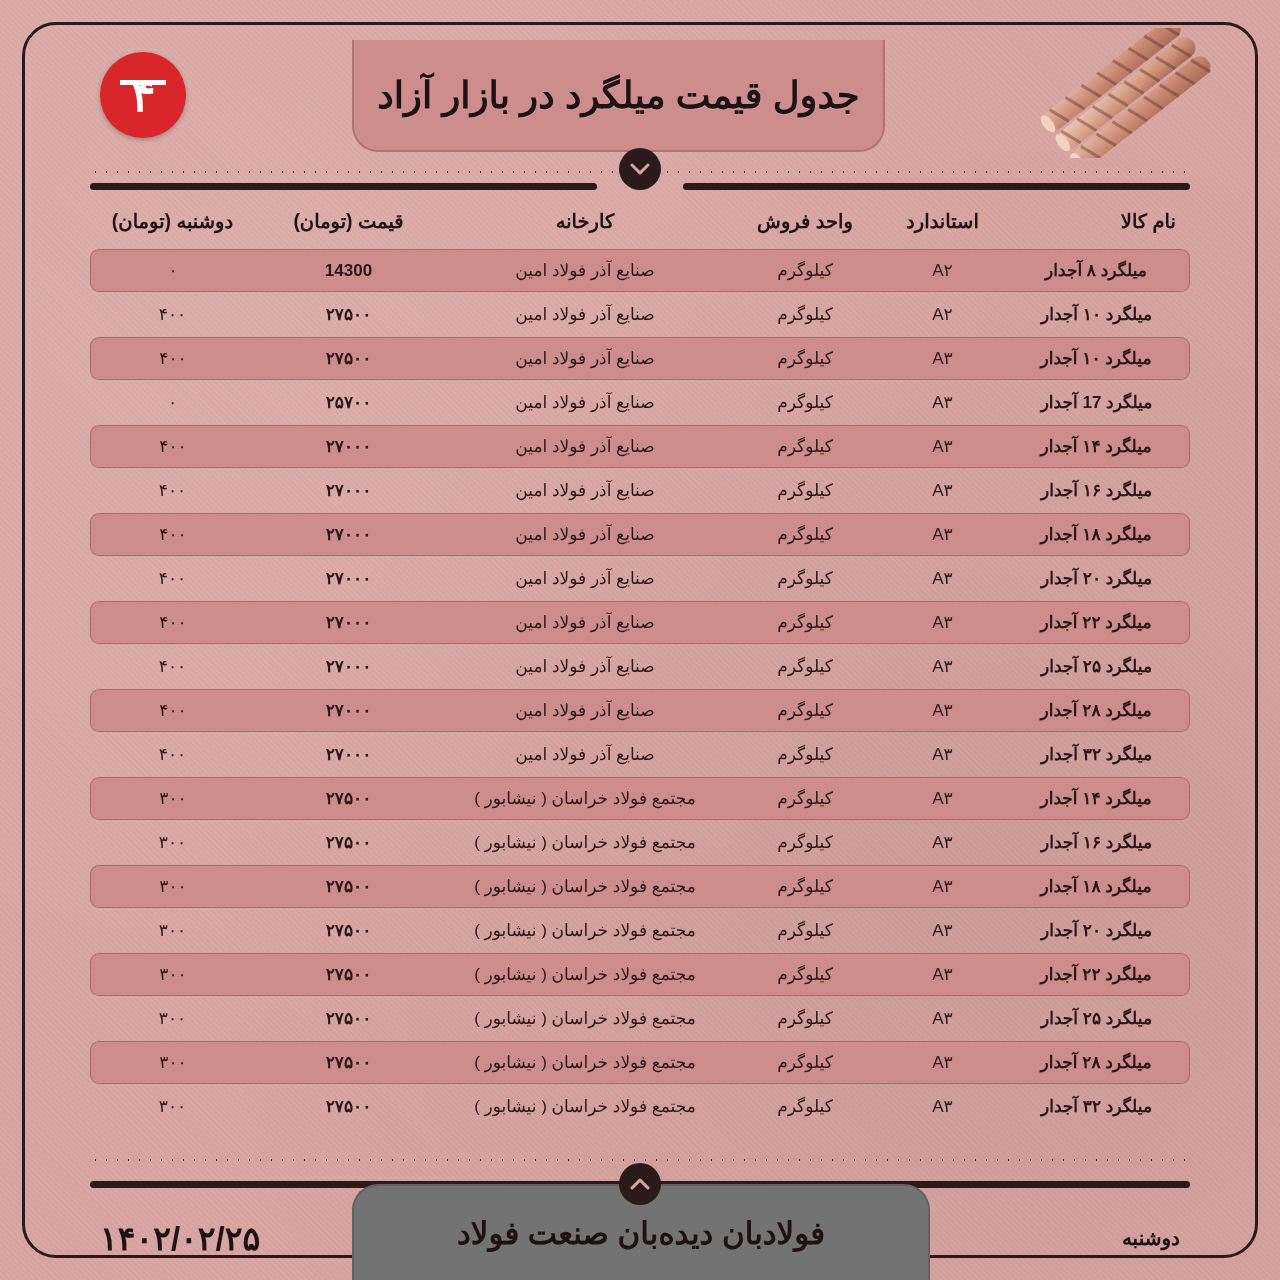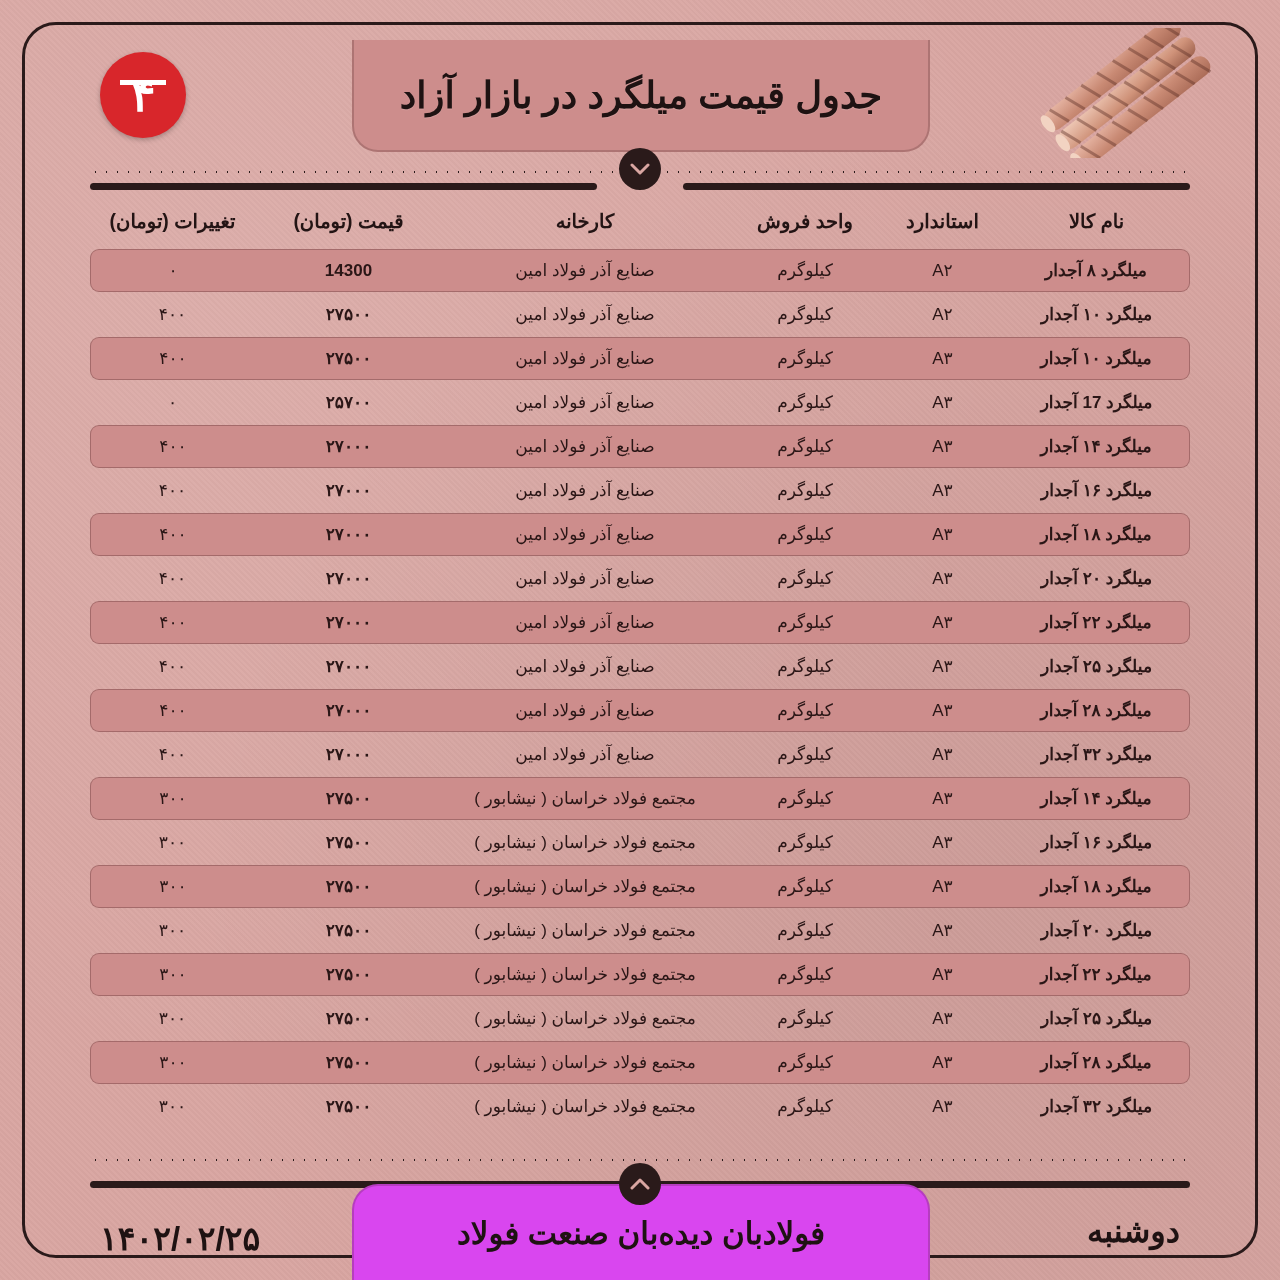--- a/index.html
+++ b/index.html
@@ -48,21 +48,21 @@
   .logo-badge .bar {
     position: absolute;
     width: 46px; height: 5px;
     background: #fff;
     top: 28px; left: 20px;
   }
 
   .title-plate {
     position: absolute;
     left: 352px; top: 40px;
-    width: 578px; height: 112px;
+    width: 533px; height: 112px;
     background: #cd8d8c;
     border-radius: 0 0 26px 26px;
     border: 2px solid rgba(60,30,30,0.22);
     border-top: none;
     display: flex; align-items: center; justify-content: center;
   }
   .title-plate h1 {
     font-size: 37px;
     font-weight: bold;
     color: #1e1212;
@@ -113,21 +113,21 @@
   }
   table { width: 100%; border-collapse: separate; border-spacing: 0 2px; }
   thead th {
     font-size: 19.5px;
     font-weight: bold;
     color: #231414;
     padding: 10px 14px 14px 14px;
     text-align: center;
     white-space: nowrap;
   }
-  thead th.name-col { text-align: center; }
+  thead th.name-col { text-align: right; }
   tbody tr td {
     font-size: 17px;
     color: #2a1616;
     text-align: center;
     padding: 10px 14px;
     white-space: nowrap;
   }
   tbody tr.odd td {
     background: #cd8d8c;
   }
@@ -167,39 +167,39 @@
     background: #2a1a1a;
     display: flex; align-items: center; justify-content: center;
     color: #d9a6a2;
     font-size: 17px;
     z-index: 3;
   }
   .footer-plate {
     position: absolute;
     left: 352px; bottom: 0;
     width: 578px; height: 96px;
-    background: #d946ef;
+    background: #737373;
     border-radius: 26px 26px 0 0;
     border: 2px solid rgba(60,30,30,0.22);
     border-bottom: none;
     display: flex; align-items: center; justify-content: center;
     z-index: 2;
   }
   .footer-plate .brand {
     font-size: 31px; font-weight: bold; color: #1e1212; letter-spacing: -0.5px;
   }
   .footer-date {
     position: absolute;
     left: 100px; bottom: 22px;
     font-size: 33px; font-weight: bold; color: #1e1212;
   }
   .footer-day {
     position: absolute;
     right: 100px; bottom: 30px;
-    font-size: 32px; font-weight: bold; color: #1e1212;
+    font-size: 20px; font-weight: bold; color: #1e1212;
   }
 </style>
 </head>
 <body>
 
 <div class="texture"></div>
 <div class="frame"></div>
 
 <div class="logo-badge">
   <span class="bar"></span>
@@ -252,21 +252,21 @@
 
 <div class="table-wrap">
   <table>
     <thead>
       <tr>
         <th class="name-col">نام کالا</th>
         <th>استاندارد</th>
         <th>واحد فروش</th>
         <th>کارخانه</th>
         <th>قیمت (تومان)</th>
-        <th>تغییرات (تومان)</th>
+        <th>دوشنبه (تومان)</th>
       </tr>
     </thead>
     <tbody id="table-body">
         <tr class="odd">
           <td class="c-name">میلگرد ۸ آجدار</td>
           <td class="c-std">A۲</td>
           <td class="c-unit">کیلوگرم</td>
           <td class="c-fact">صنایع آذر فولاد امین</td>
           <td class="c-price">14300</td>
           <td class="c-chg">۰</td>

